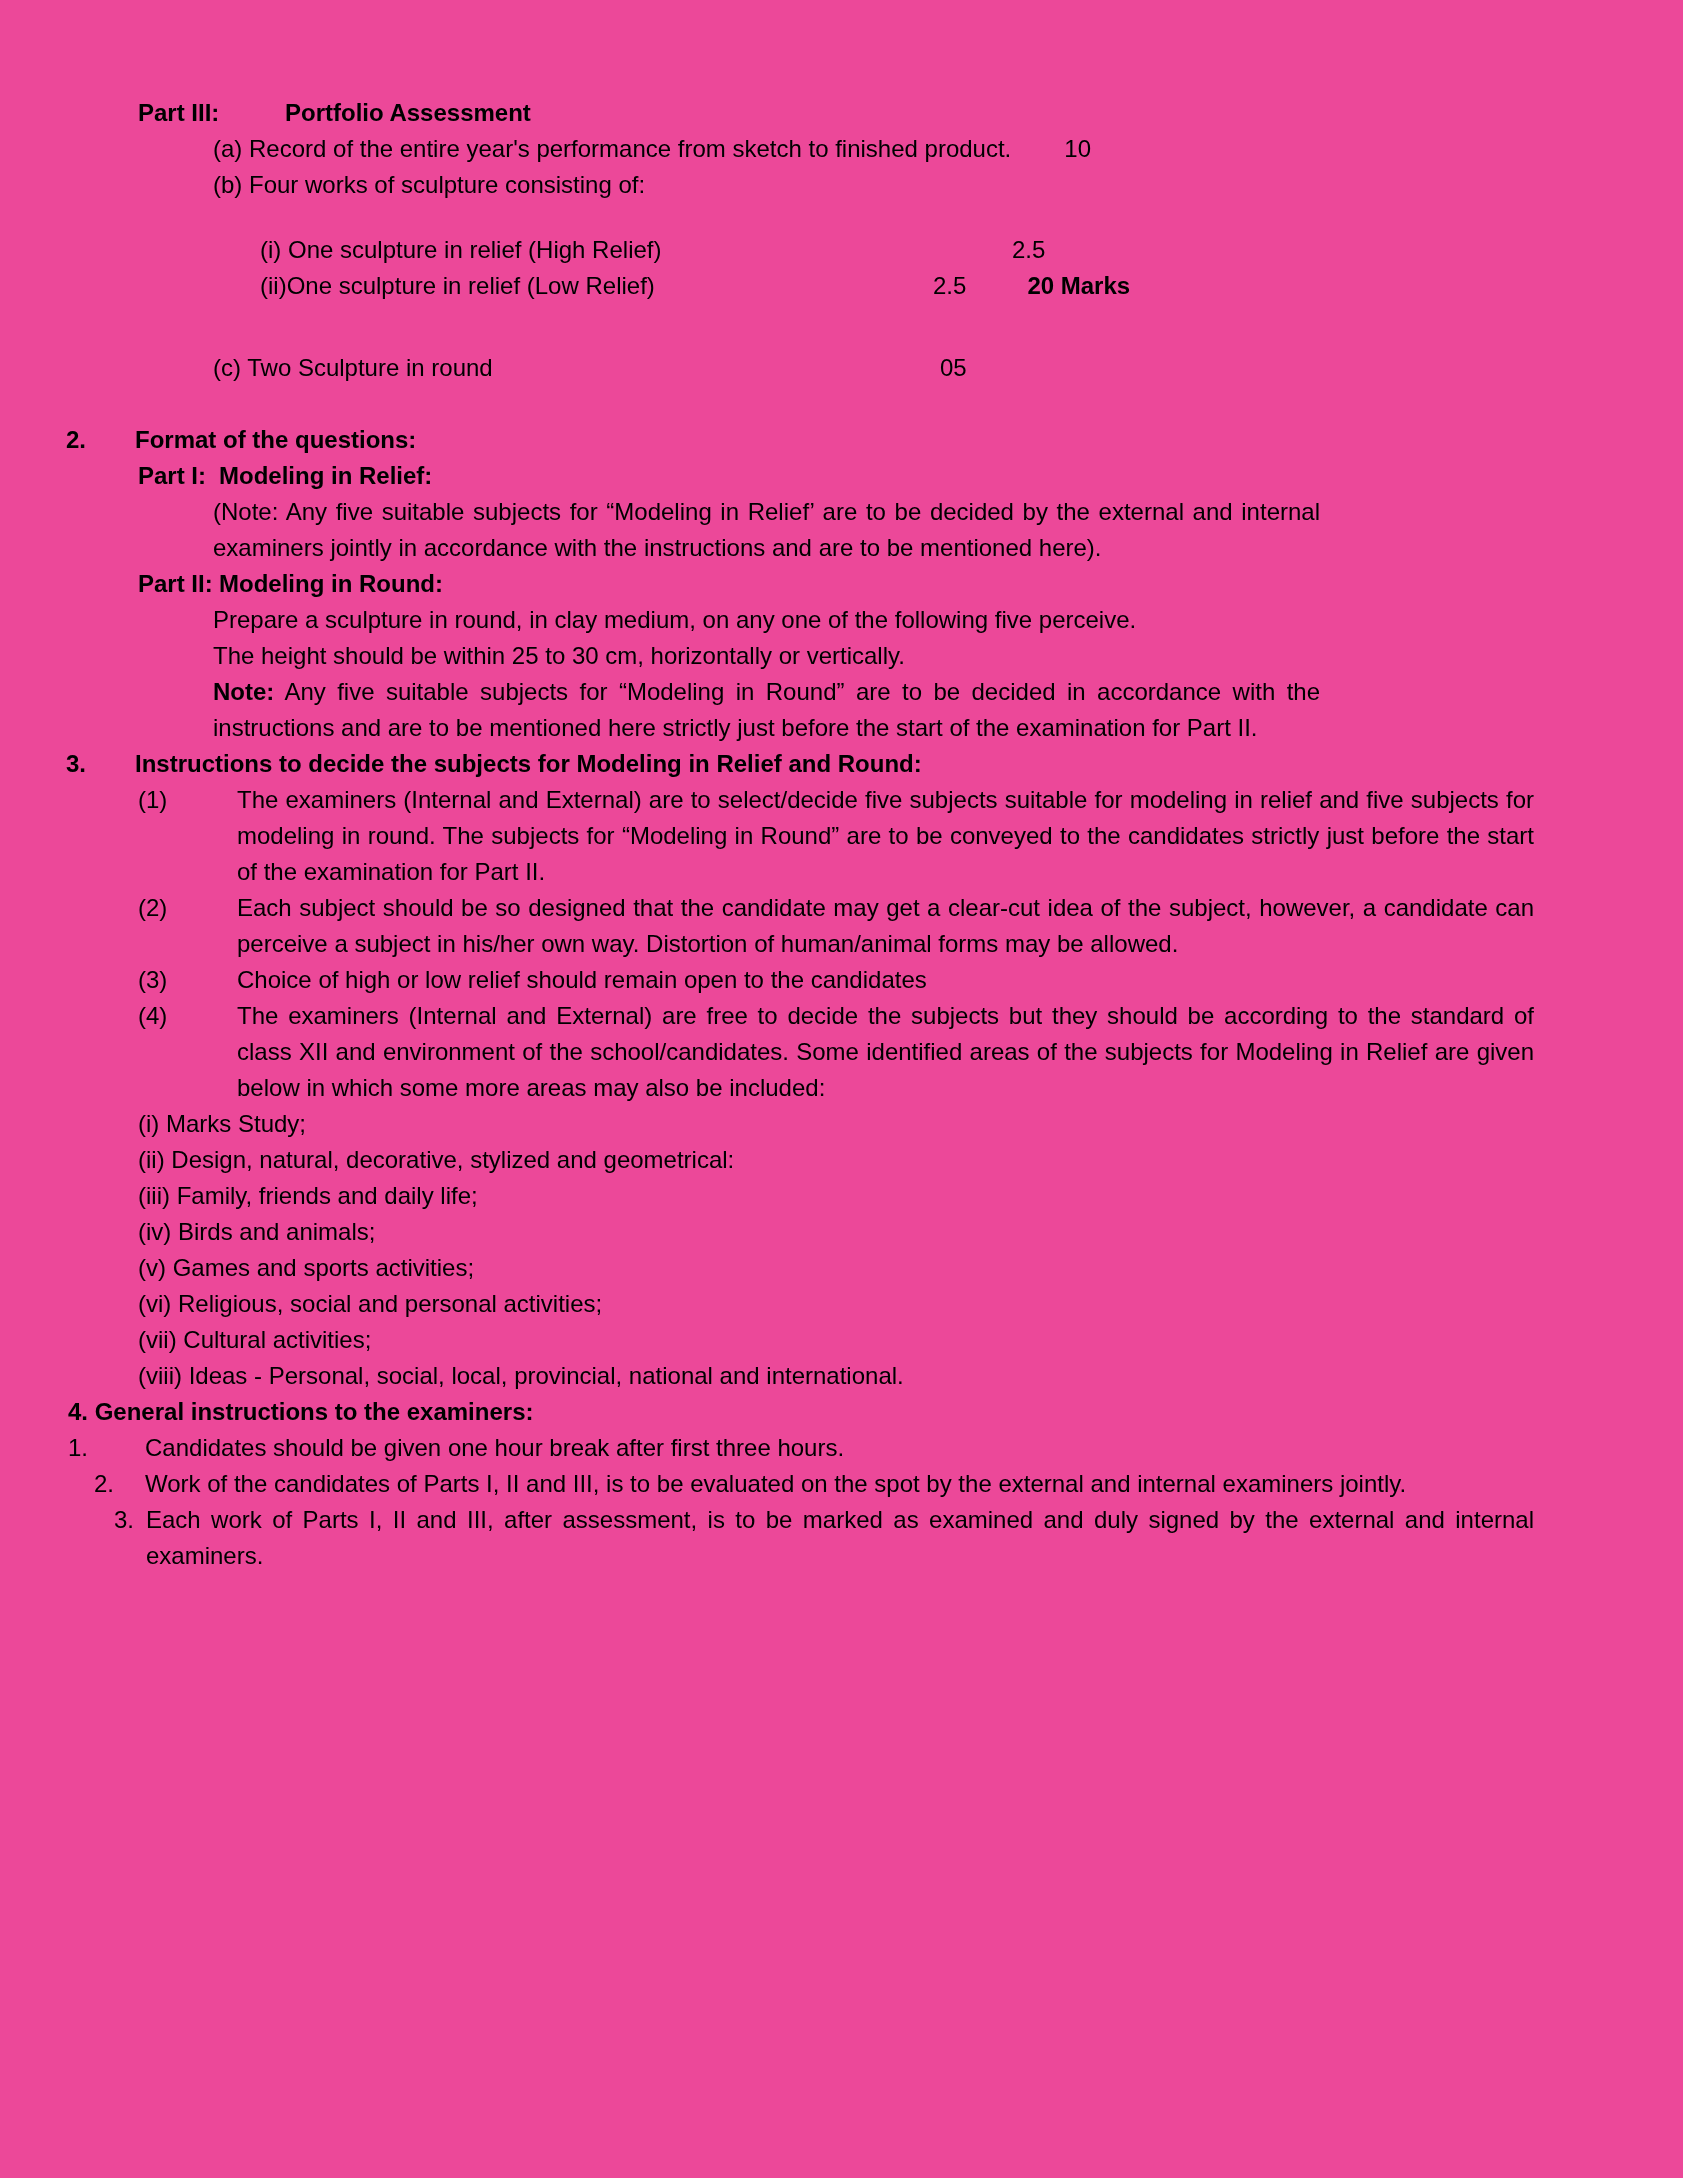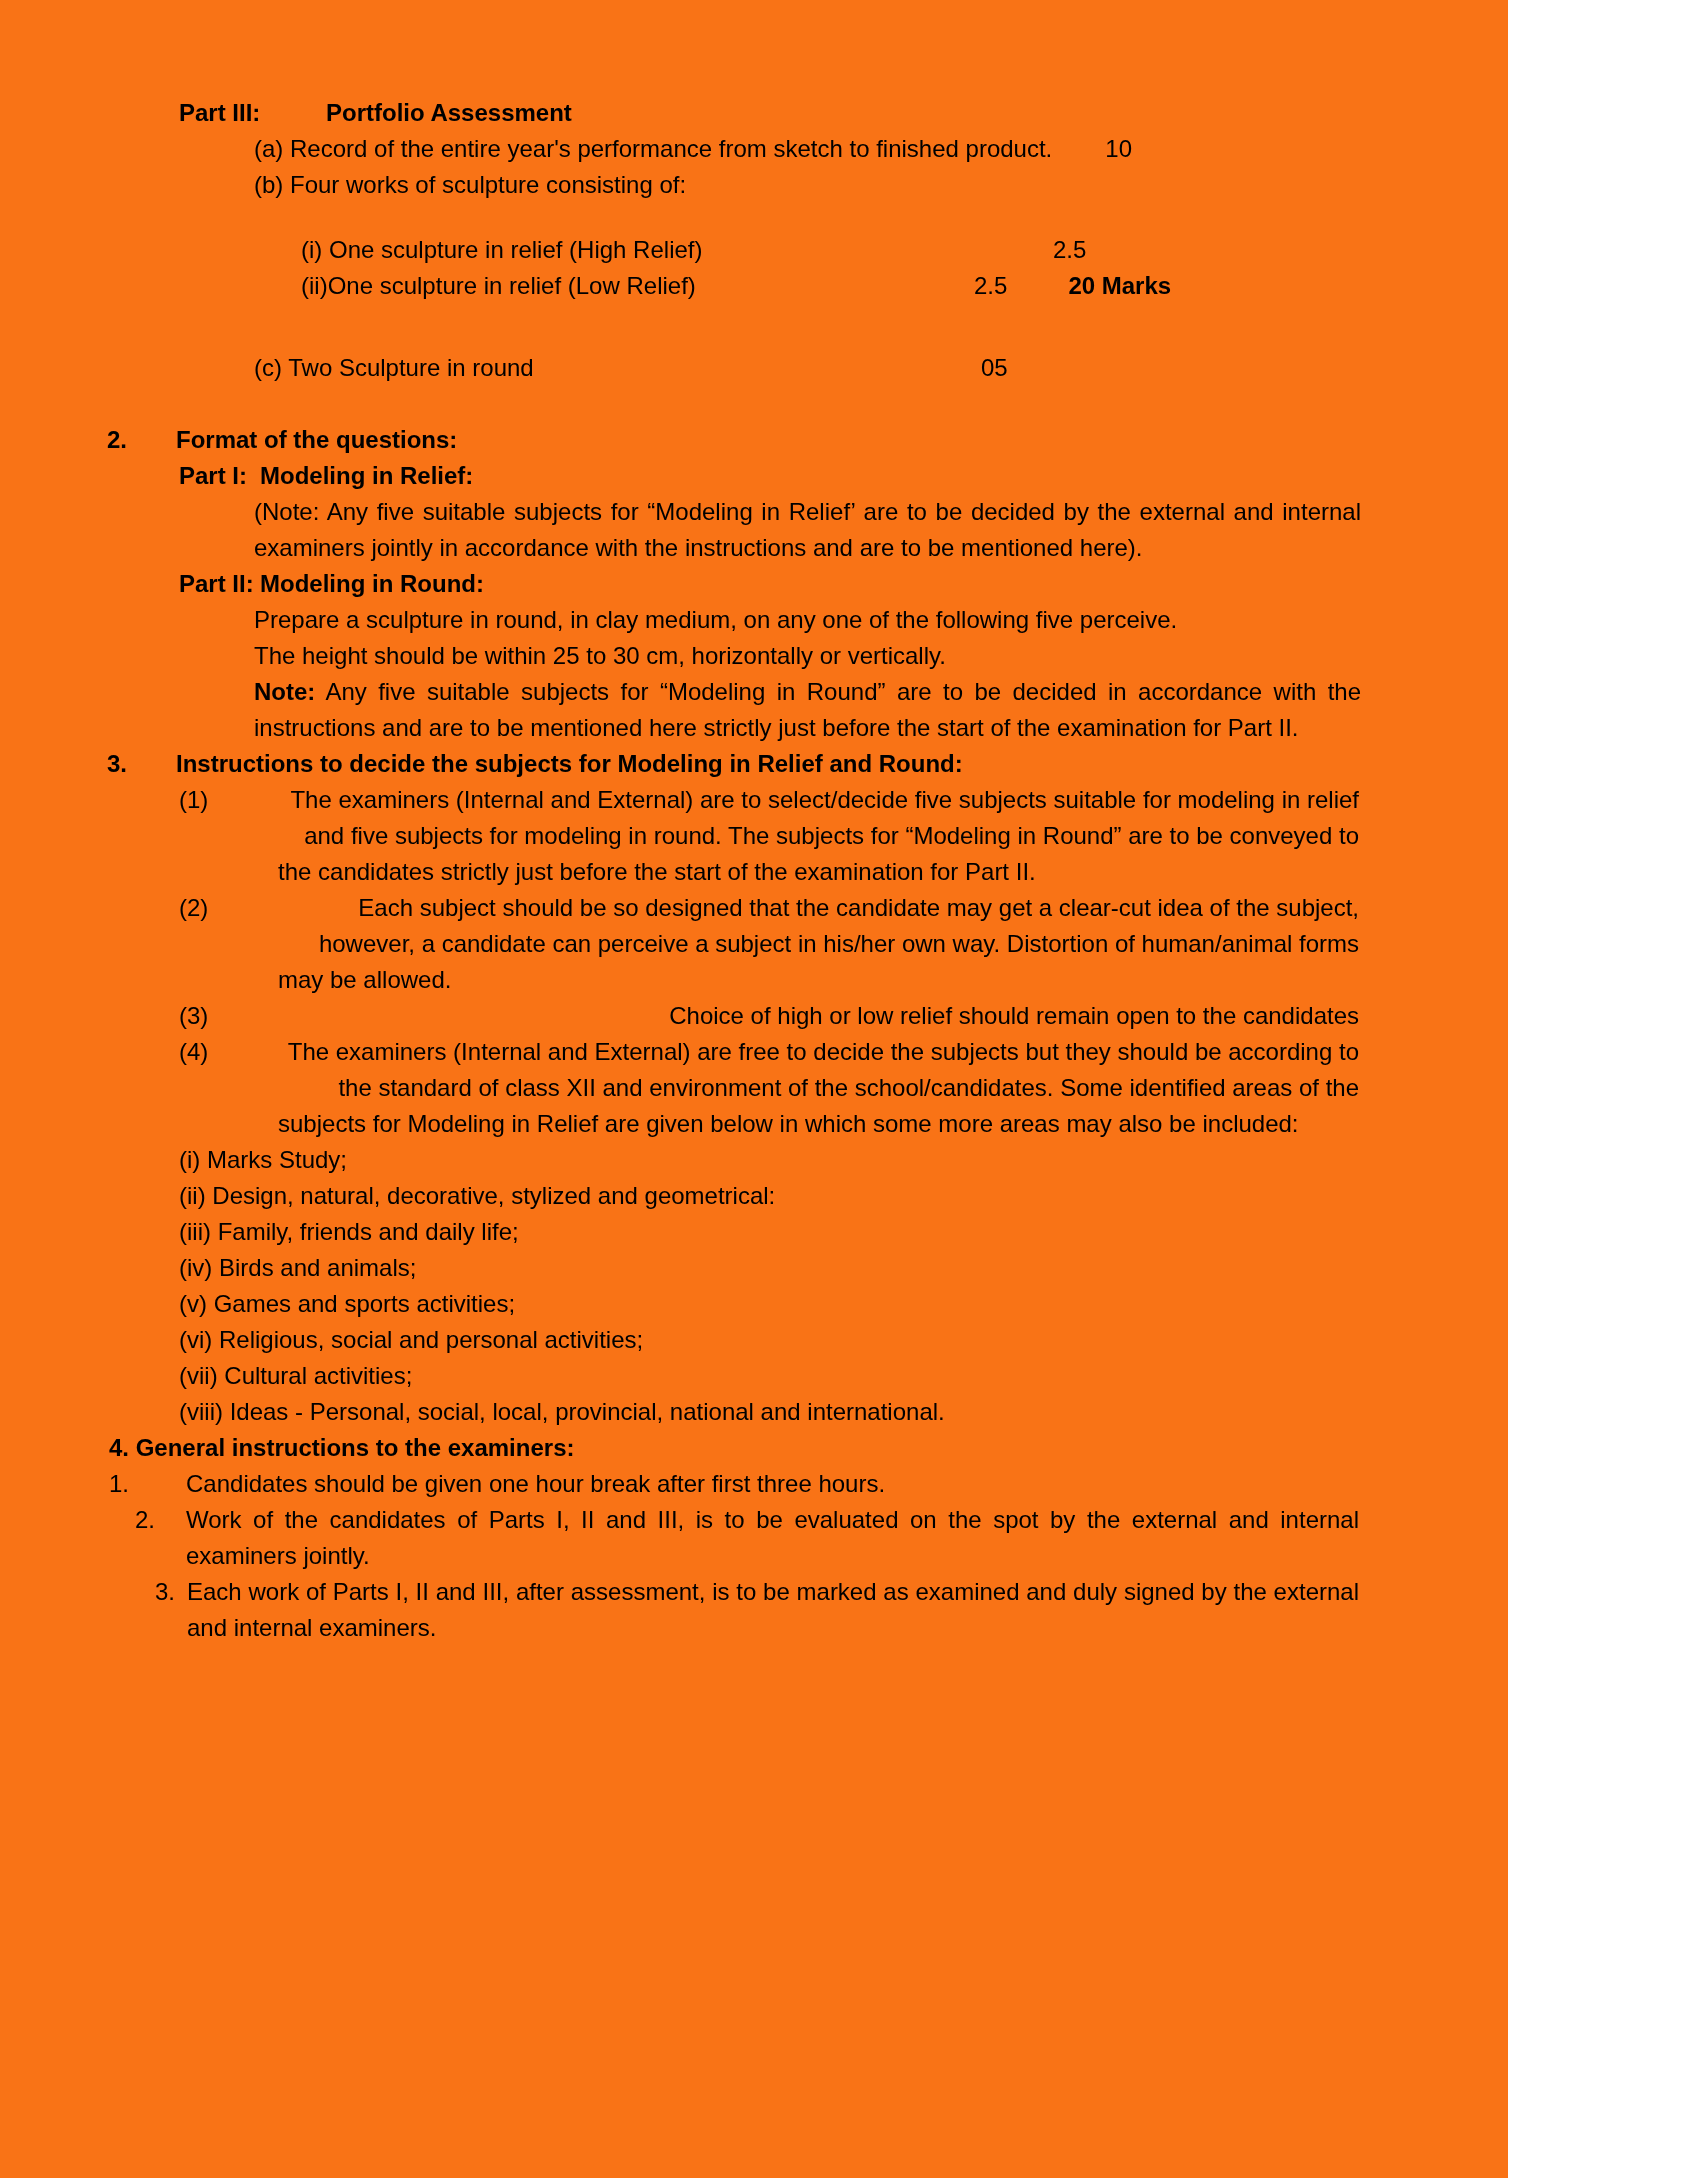--- a/index.html
+++ b/index.html
@@ -9,25 +9,25 @@
   }
   body {
     width: 1683px;
     height: 2178px;
     font-family: "Liberation Sans", sans-serif;
     color: #000000;
     -webkit-font-smoothing: antialiased;
   }
   .page {
     position: relative;
-    width: 1508px;
+    width: 1683px;
     height: 2178px;
-    background: #f97316;
+    background: #ec4899;
     box-sizing: border-box;
-    padding: 95px 149px 0 117px;
+    padding: 95px 149px 0 76px;
   }
   .doc {
     font-size: 24px;
     line-height: 36px;
   }
 
   .bold { font-weight: bold; }
   .just { text-align: justify; text-align-last: left; }
 
   
@@ -66,21 +66,21 @@
   .body-indent {
     margin-left: 137px;
     width: 1107px;
   }
 
   .numbered {
     display: flex;
     margin-left: 62px;
   }
   .numbered .idx { flex: 0 0 auto; width: 99px; }
-  .numbered .txt { flex: 1 1 auto; width: 1044px; text-align: right; }
+  .numbered .txt { flex: 1 1 auto; width: 1044px; }
 
   .romanlist {
     margin-left: 62px;
   }
 
   .fin {
     display: flex;
   }
   .fin .idx { flex: 0 0 auto; width: 77px; }
   .fin .txt { flex: 1 1 auto; }

